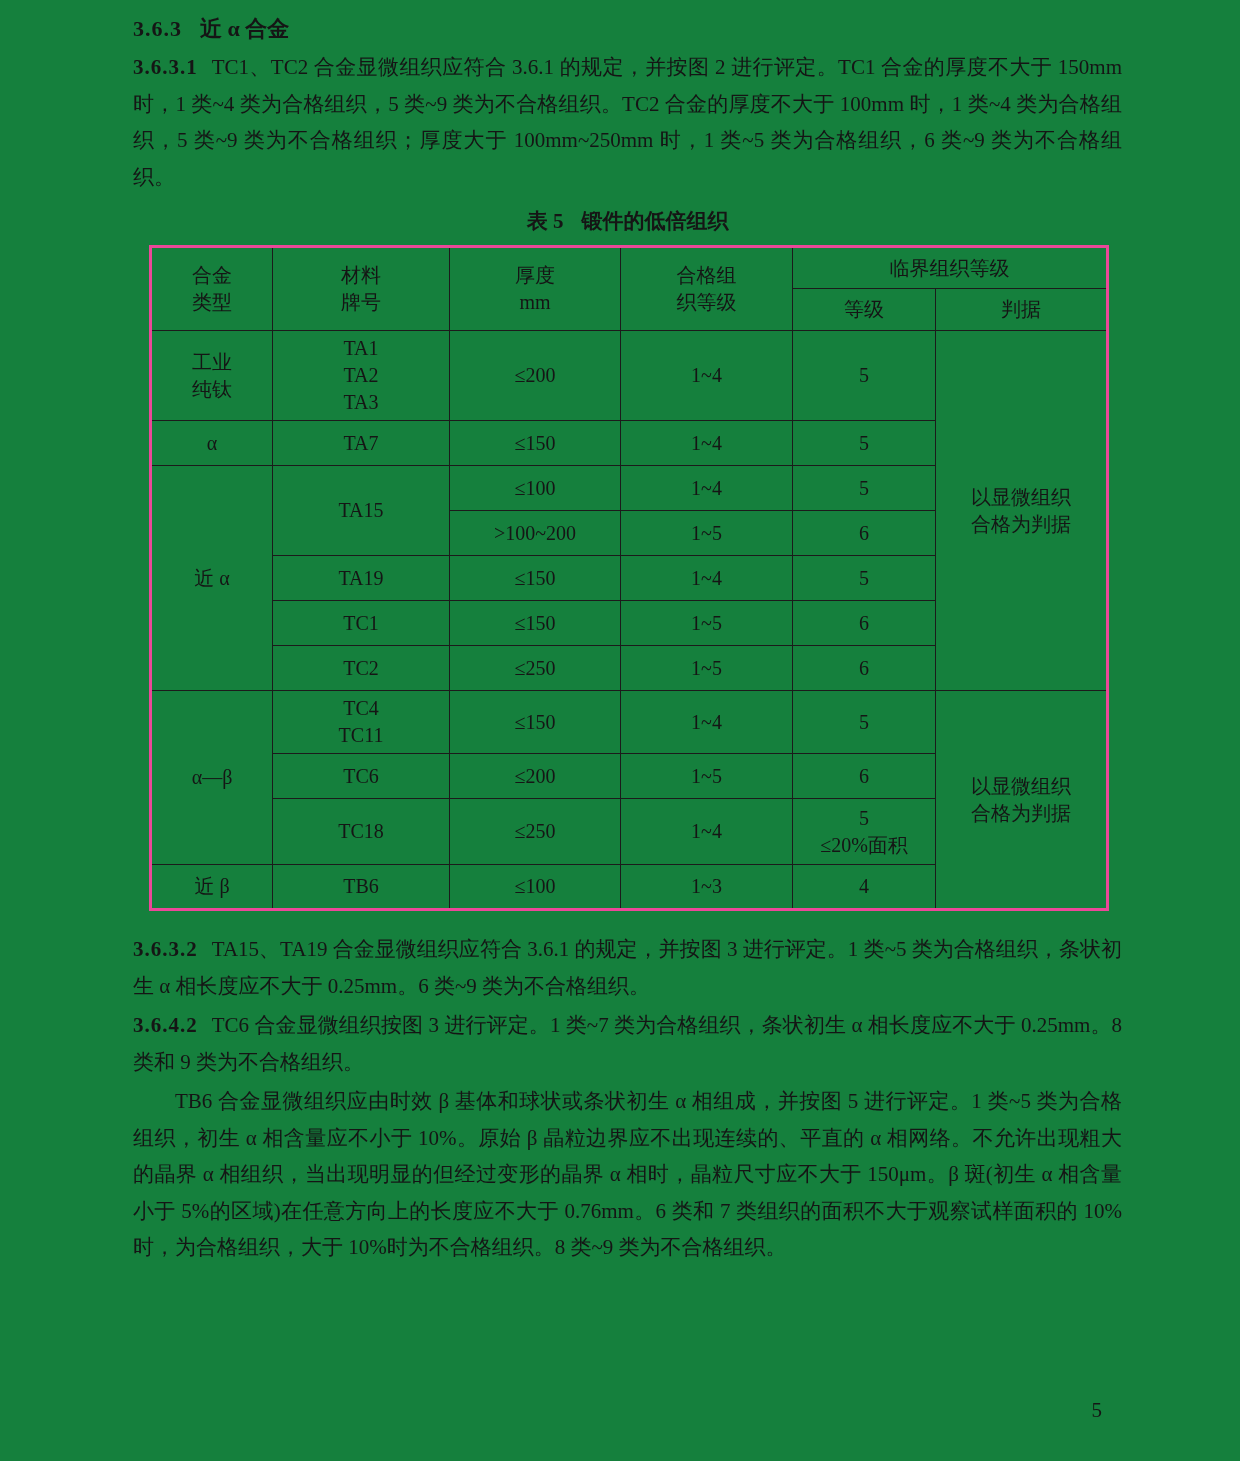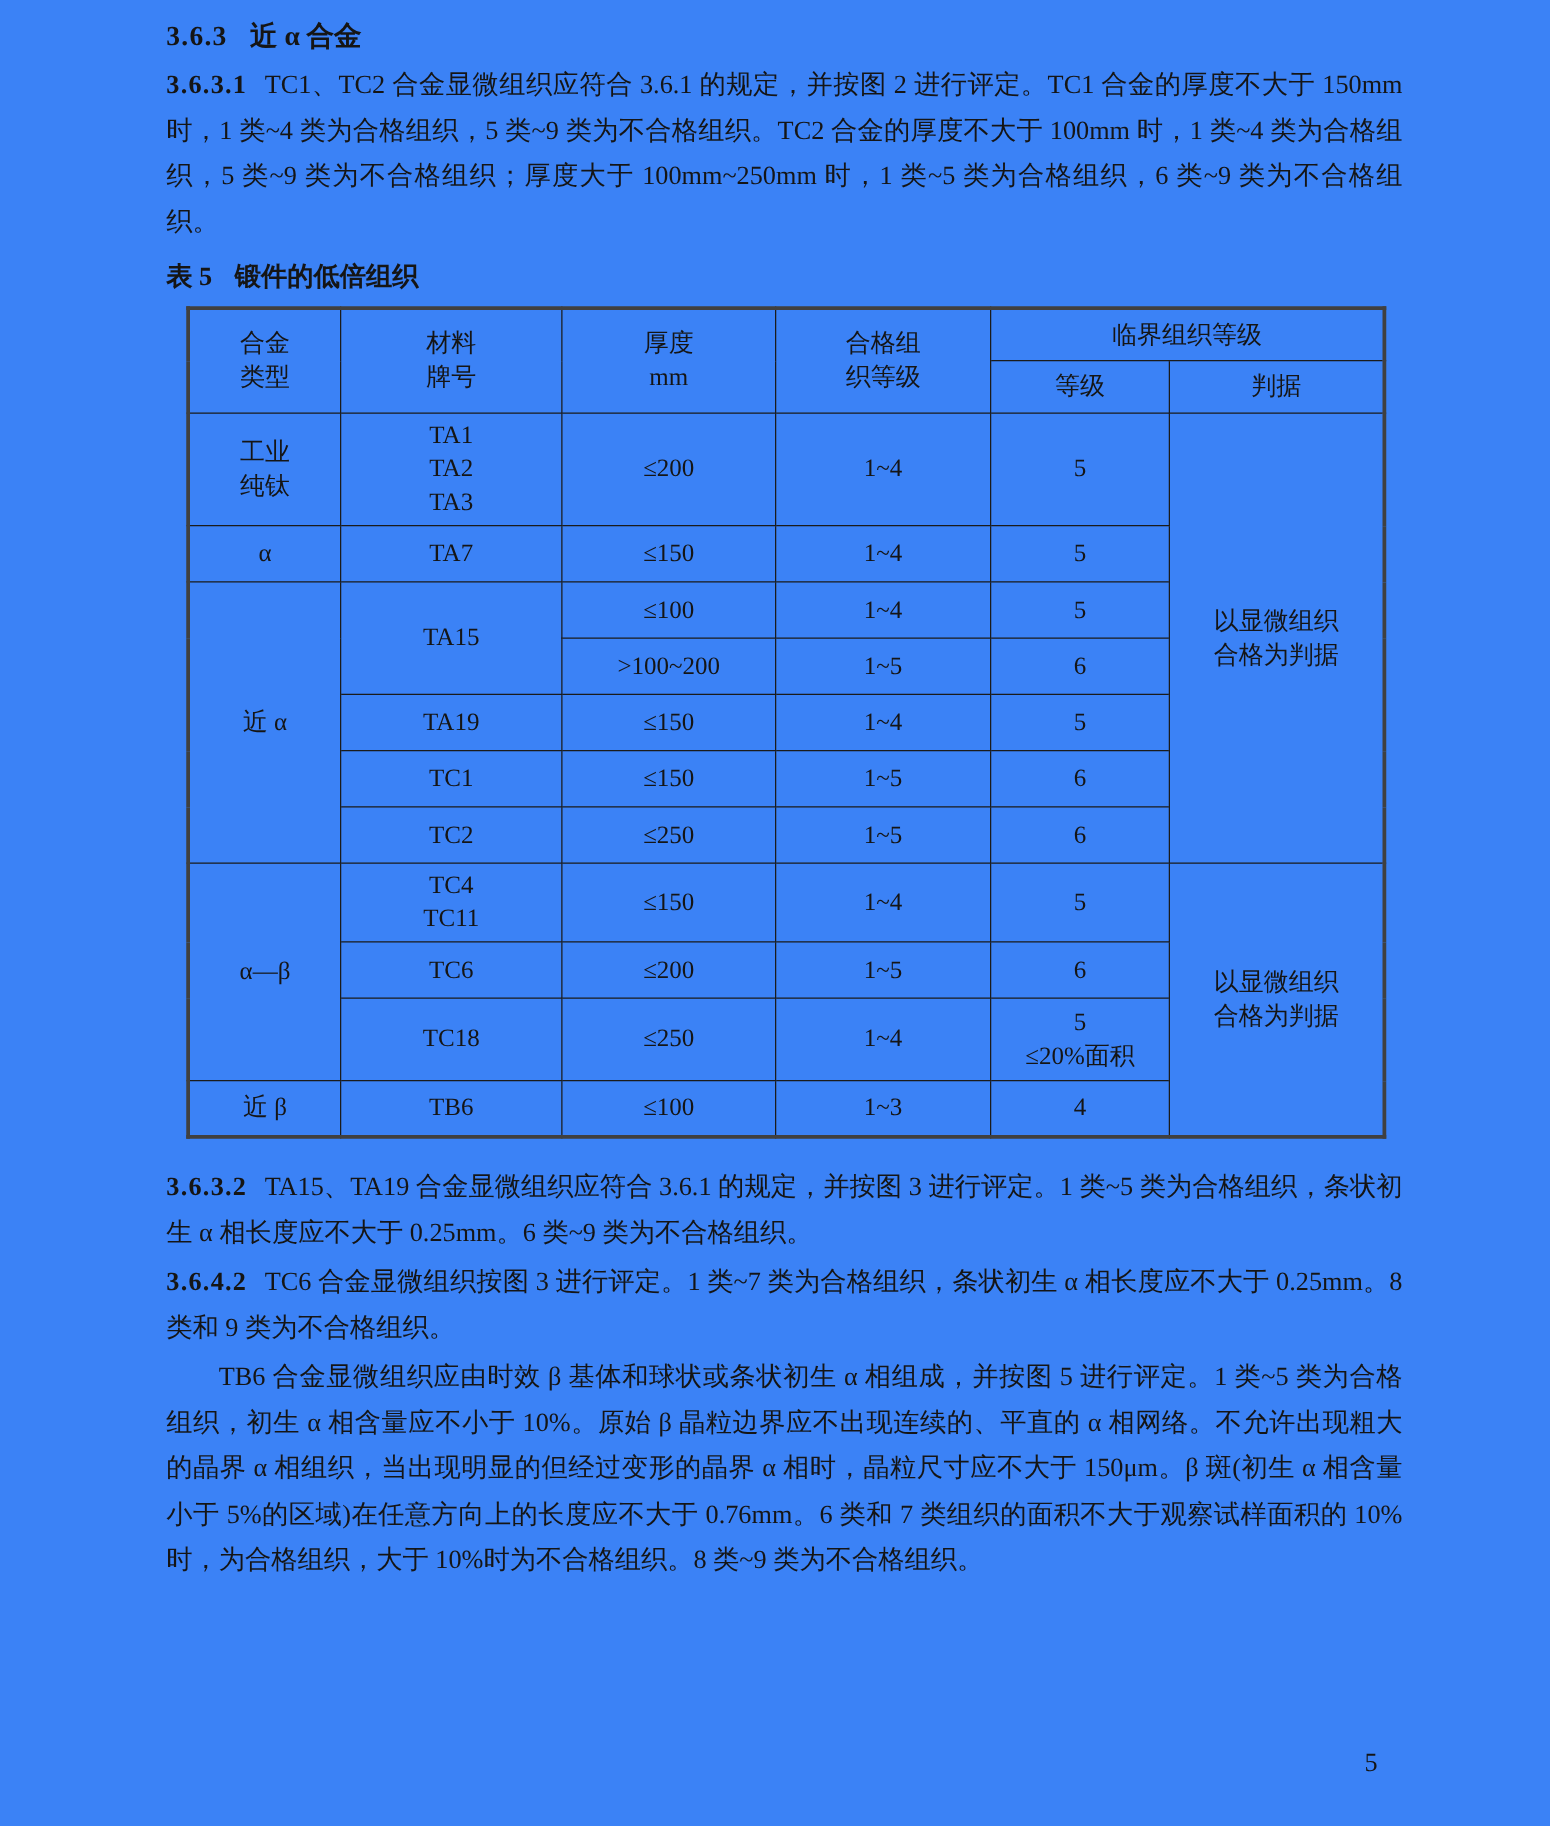--- a/index.html
+++ b/index.html
@@ -1,39 +1,39 @@
 <!DOCTYPE html>
 <html><head>
 <meta charset="utf-8">
 <style>
   html,body { margin:0; padding:0; background:#e8e8e6; }
   .page {
     position:relative;
     width:1240px; height:1461px;
     margin:0 auto;
-    background:#3b82f6;
+    background:#15803d;
     color:#151515;
     font-family:"Liberation Serif","DejaVu Serif",serif;
     box-sizing:border-box;
     padding:8px 118px 0 133px;
     overflow:hidden;
   }
   .heading { font-size:22px; font-weight:bold; line-height:34px; margin:4px 0 3px 0; }
   .heading .hnum { margin-right:18px; letter-spacing:1px; }
   .para { font-size:21px; line-height:36.5px; text-align:justify; margin:0 0 3px 0; }
   .para .pnum { font-weight:bold; margin-right:14px; letter-spacing:1px; }
   .para.indent { text-indent:2em; }
-  .tbl-caption { font-weight:bold; font-size:21px; margin:12px 0 10px 0; }
+  .tbl-caption { text-align:center; font-weight:bold; font-size:21px; margin:12px 0 10px 0; }
   .tbl-caption .cap-label { margin-right:18px; }
   table.t5 {
     border-collapse:collapse;
     width:957px;
     margin-left:16px;
     table-layout:fixed;
-    border:3px solid #404040;
+    border:3px solid #ec4899;
   }
   table.t5 th, table.t5 td {
     border:1.7px solid #1b1b1b;
     text-align:center;
     vertical-align:middle;
     font-size:20px;
     line-height:27px;
     white-space:pre-line;
     padding:4px 4px;
     font-weight:normal;

